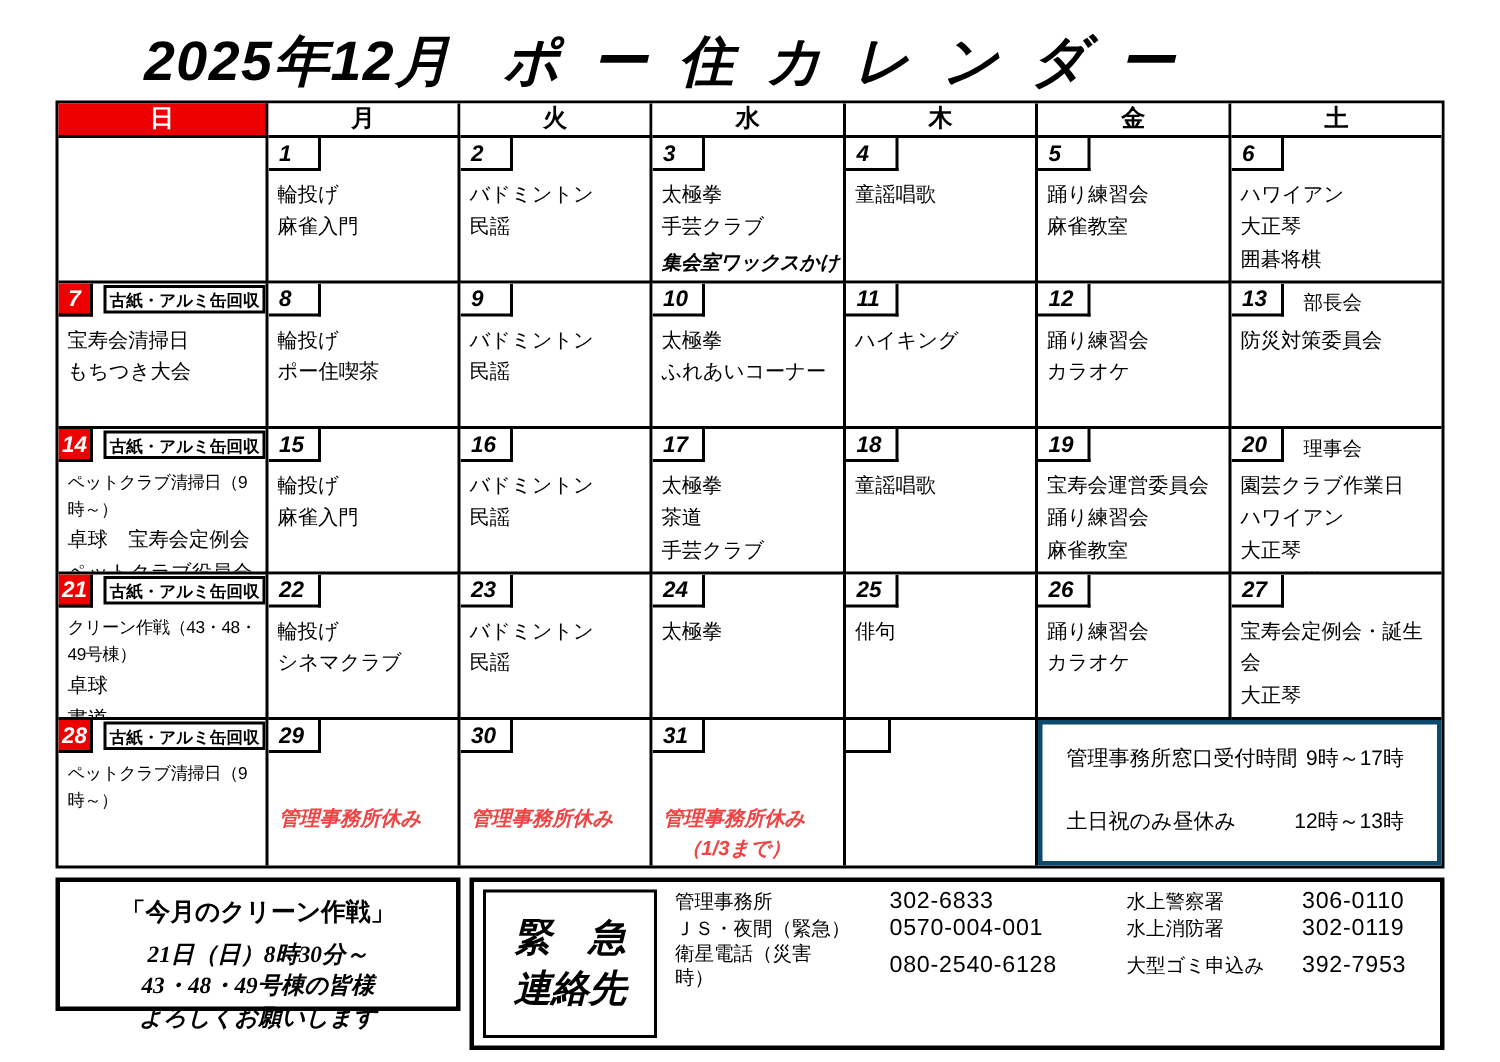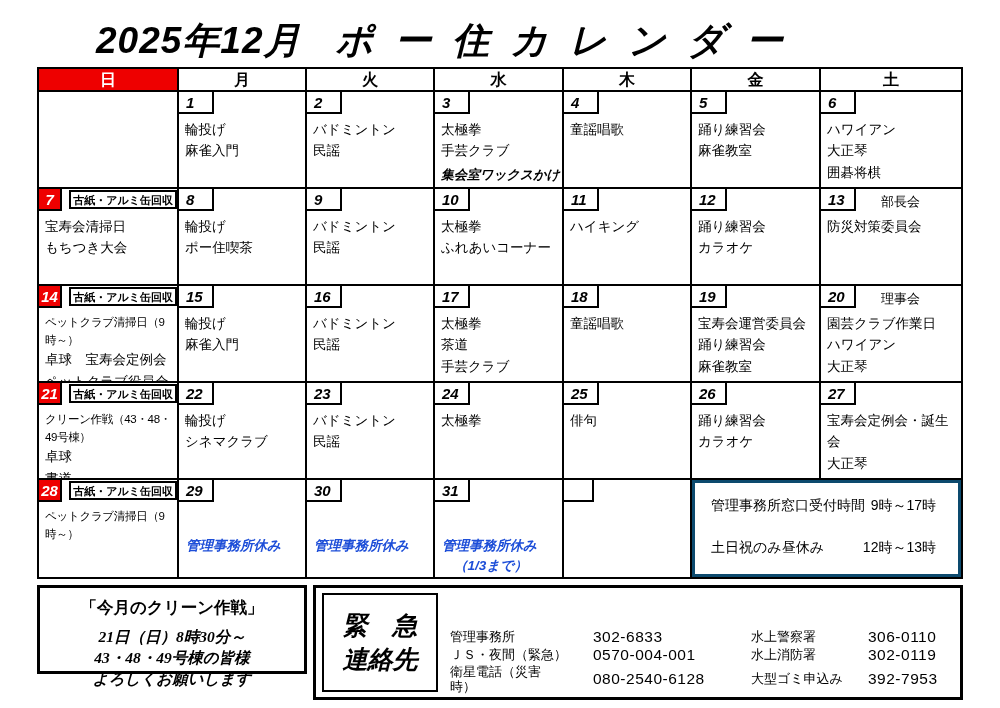--- a/index.html
+++ b/index.html
@@ -23,44 +23,44 @@
   .cell.last-col { border-right:none; }
   .cell.last-row { border-bottom:none; }
 
   .cellhead { display:flex; align-items:flex-start; height:23px; }
   .numbox { width:35px; height:22px; border-right:2px solid #000; border-bottom:2px solid #000;
             font-size:15px; font-weight:bold; font-style:italic; padding:2px 0 0 7px; background:#fff; }
   .numbox.sun { width:40px; background:#ee0000; color:#fff; text-align:center; padding-left:0; }
   .numbox.ghost { width:30px; }
   .tagbox { margin-left:7px; margin-top:1px; border:2px solid #000; font-size:11px; font-weight:bold;
             padding:1px 2px 0 2px; height:19px; white-space:nowrap; letter-spacing:0; }
-  .sidenote { margin-left:25px; padding-top:4px; font-size:13px; }
+  .sidenote { margin-left:13px; padding-top:4px; font-size:13px; }
 
   .events { padding:4px 2px 0 6px; font-size:13.5px; line-height:1.58; }
   .ev-small { font-size:11.5px; letter-spacing:-0.3px; }
   .bottom-note { position:absolute; left:6px; bottom:3px; font-size:13px; font-weight:bold; font-style:italic; white-space:nowrap;text-align:right; }
-  .closed { position:absolute; left:7px; top:56px; color:#1d4ed8; font-weight:bold; font-style:italic; font-size:13.5px; line-height:1.45; }
+  .closed { position:absolute; left:7px; top:56px; color:#ef4444; font-weight:bold; font-style:italic; font-size:13.5px; line-height:1.45; }
   .closed .c2 { margin-left:12px; }
 
   .cell.info { border:3px solid #0c4a6e; grid-column:span 2; padding:14px 22px 0 16px; }
   .info-line { display:flex; justify-content:space-between; font-size:14px; font-weight:500; white-space:nowrap; }
   .info-line + .info-line { margin-top:24px; }
 
   
   #clean-box { position:absolute; left:37px; top:585px; width:270px; height:89px; border:3px solid #000;
                text-align:center; padding-top:9px;font-family:Liberation Serif, serif; }
   #clean-box .cb-title { font-size:16.5px; font-weight:bold; }
   #clean-box .cb-line { font-size:15.5px; font-style:italic; font-weight:bold; line-height:1.35; }
   #clean-box .cb-line.first { margin-top:8px; }
 
   #emergency-box { position:absolute; left:313px; top:585px; width:650px; height:115px; border:3px solid #000; }
   #emg-head { position:absolute; left:6px; top:5px; width:116px; height:99px; border:2px solid #000;
               display:flex; flex-direction:column; justify-content:center; text-align:center;
               font-size:25px; font-weight:bold; font-style:italic; line-height:1.35; }
-  #phones { position:absolute; left:134px; top:4px; right:4px; bottom:2px; display:flex; flex-direction:column; justify-content:flex-end; }
+  #phones { position:absolute; left:134px; top:4px; right:4px; bottom:2px; display:flex; flex-direction:column; justify-content:flex-start; }
   .ph-row { display:flex; align-items:center; }
   .ph-label1 { width:143px; font-size:13px; white-space:pre-line; line-height:1.2; }
   .ph-num1 { width:158px; font-size:15.5px; letter-spacing:0.5px; }
   .ph-label2 { width:117px; font-size:13px; }
   .ph-num2 { font-size:15.5px; letter-spacing:0.5px; }
 </style>
 </head>
 <body>
 
 <div id="page">

